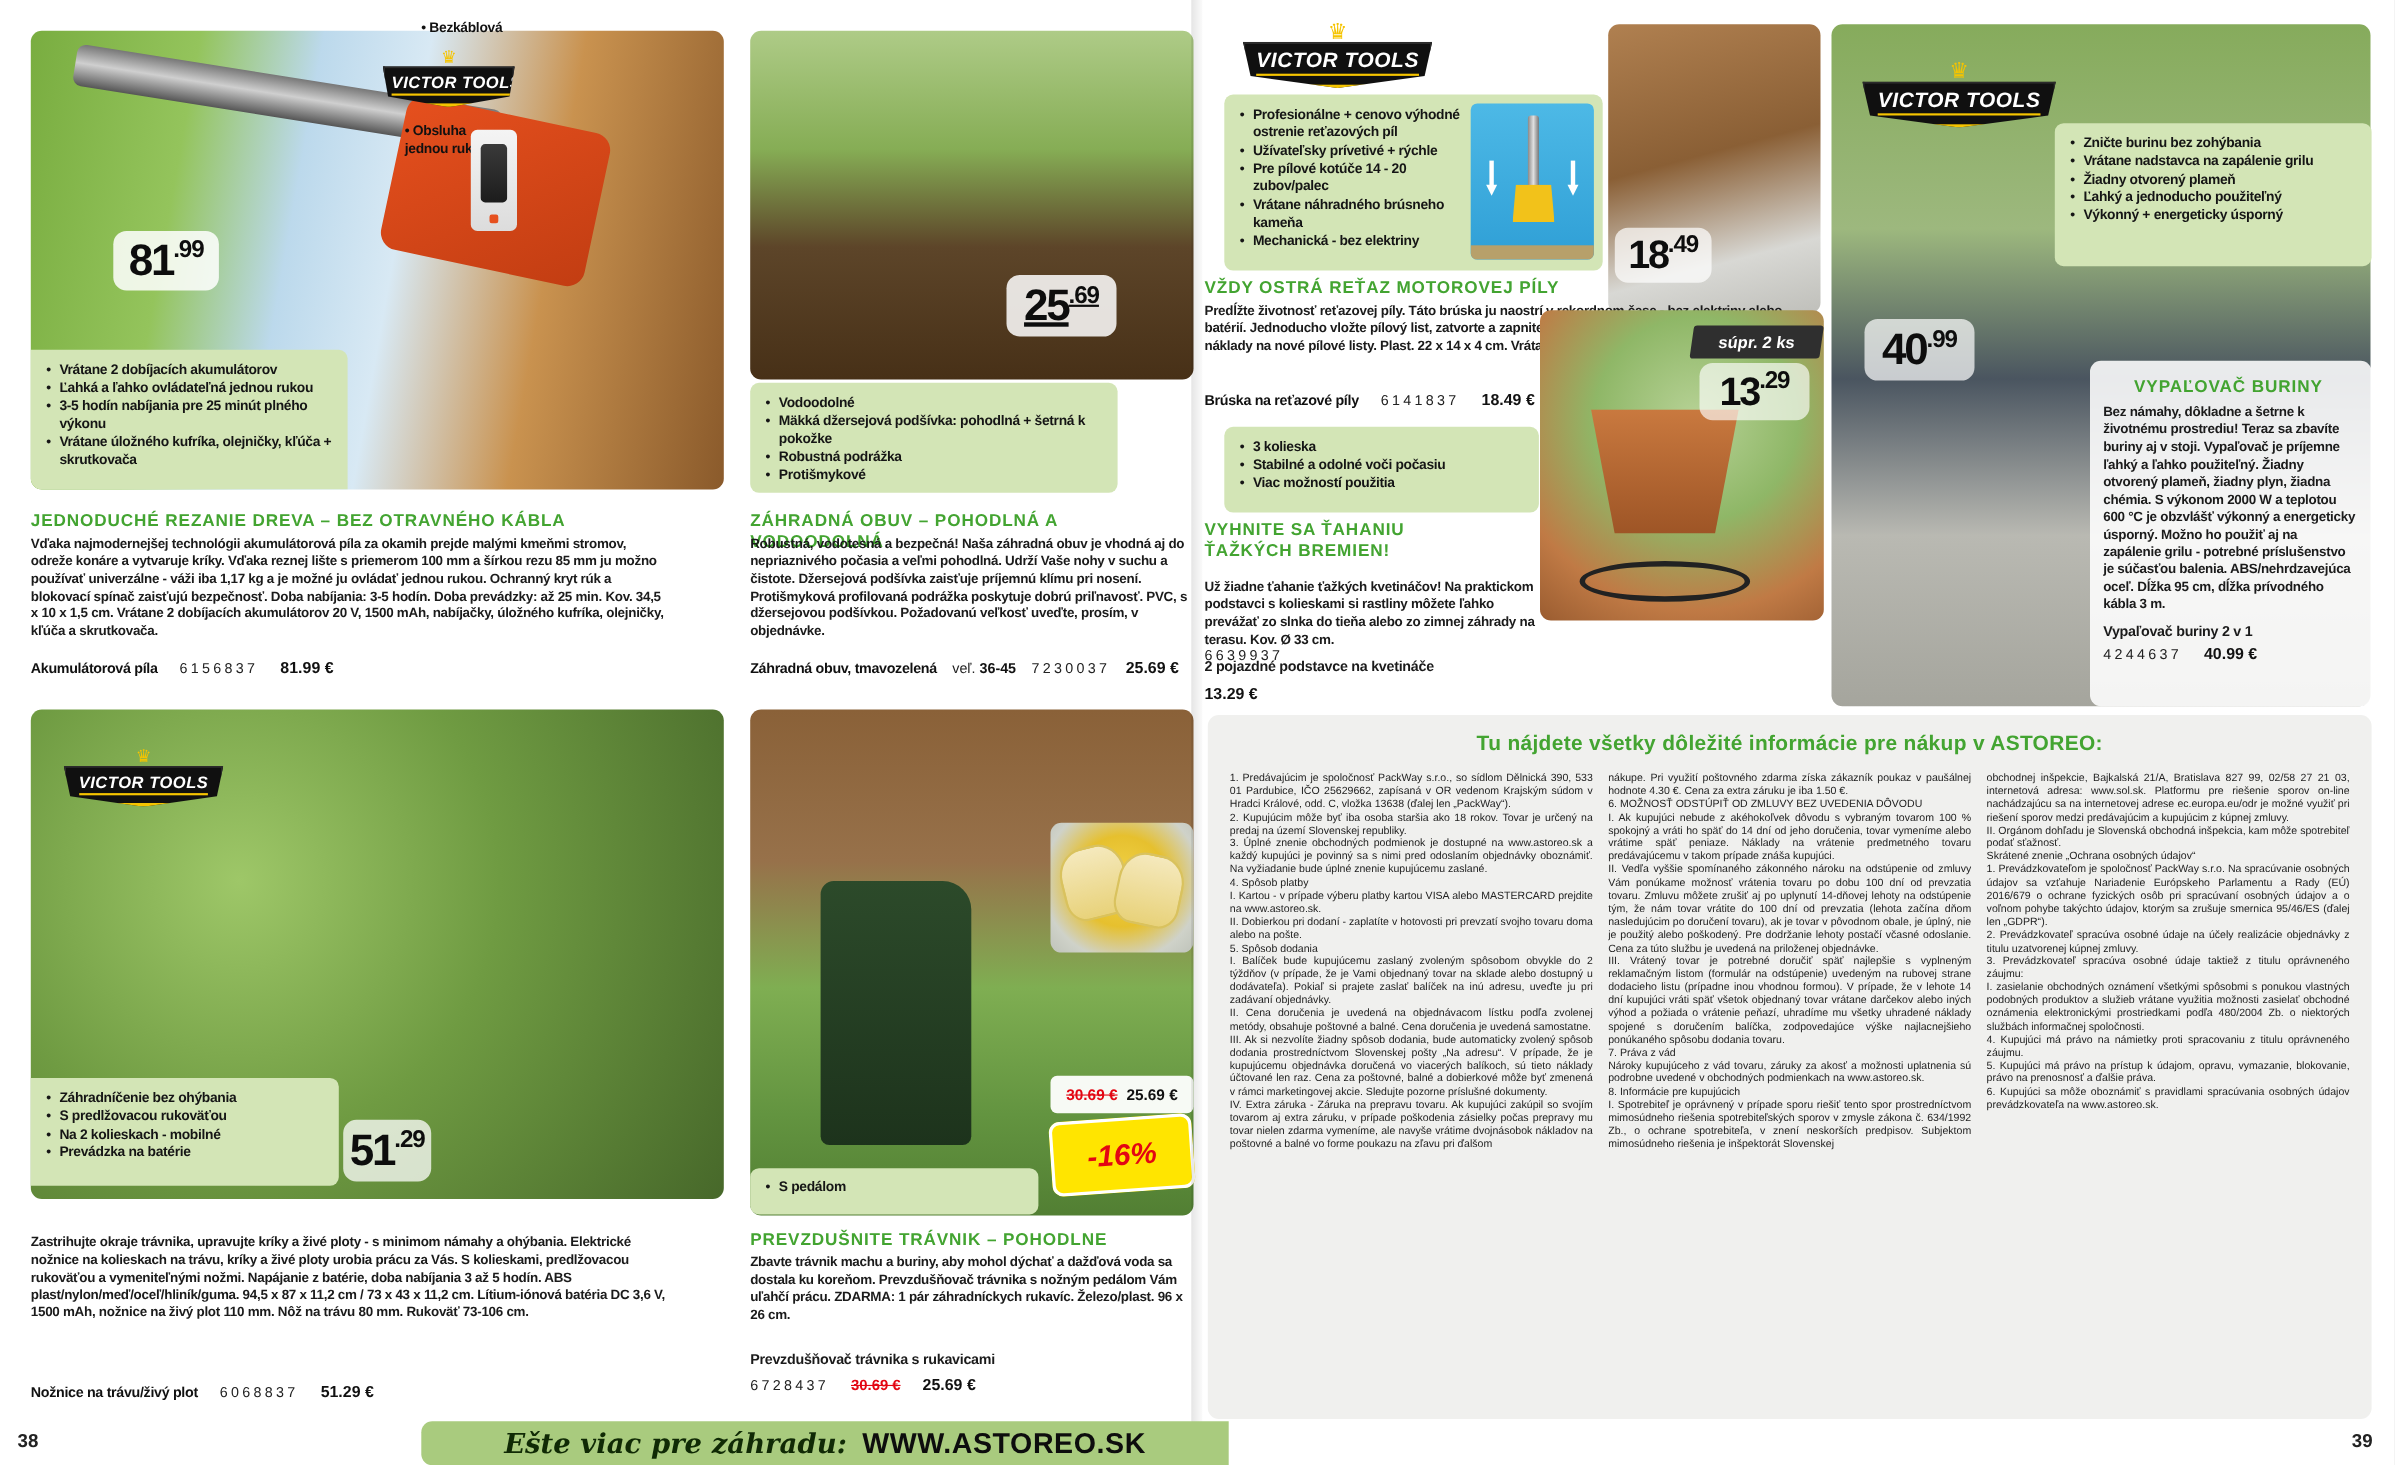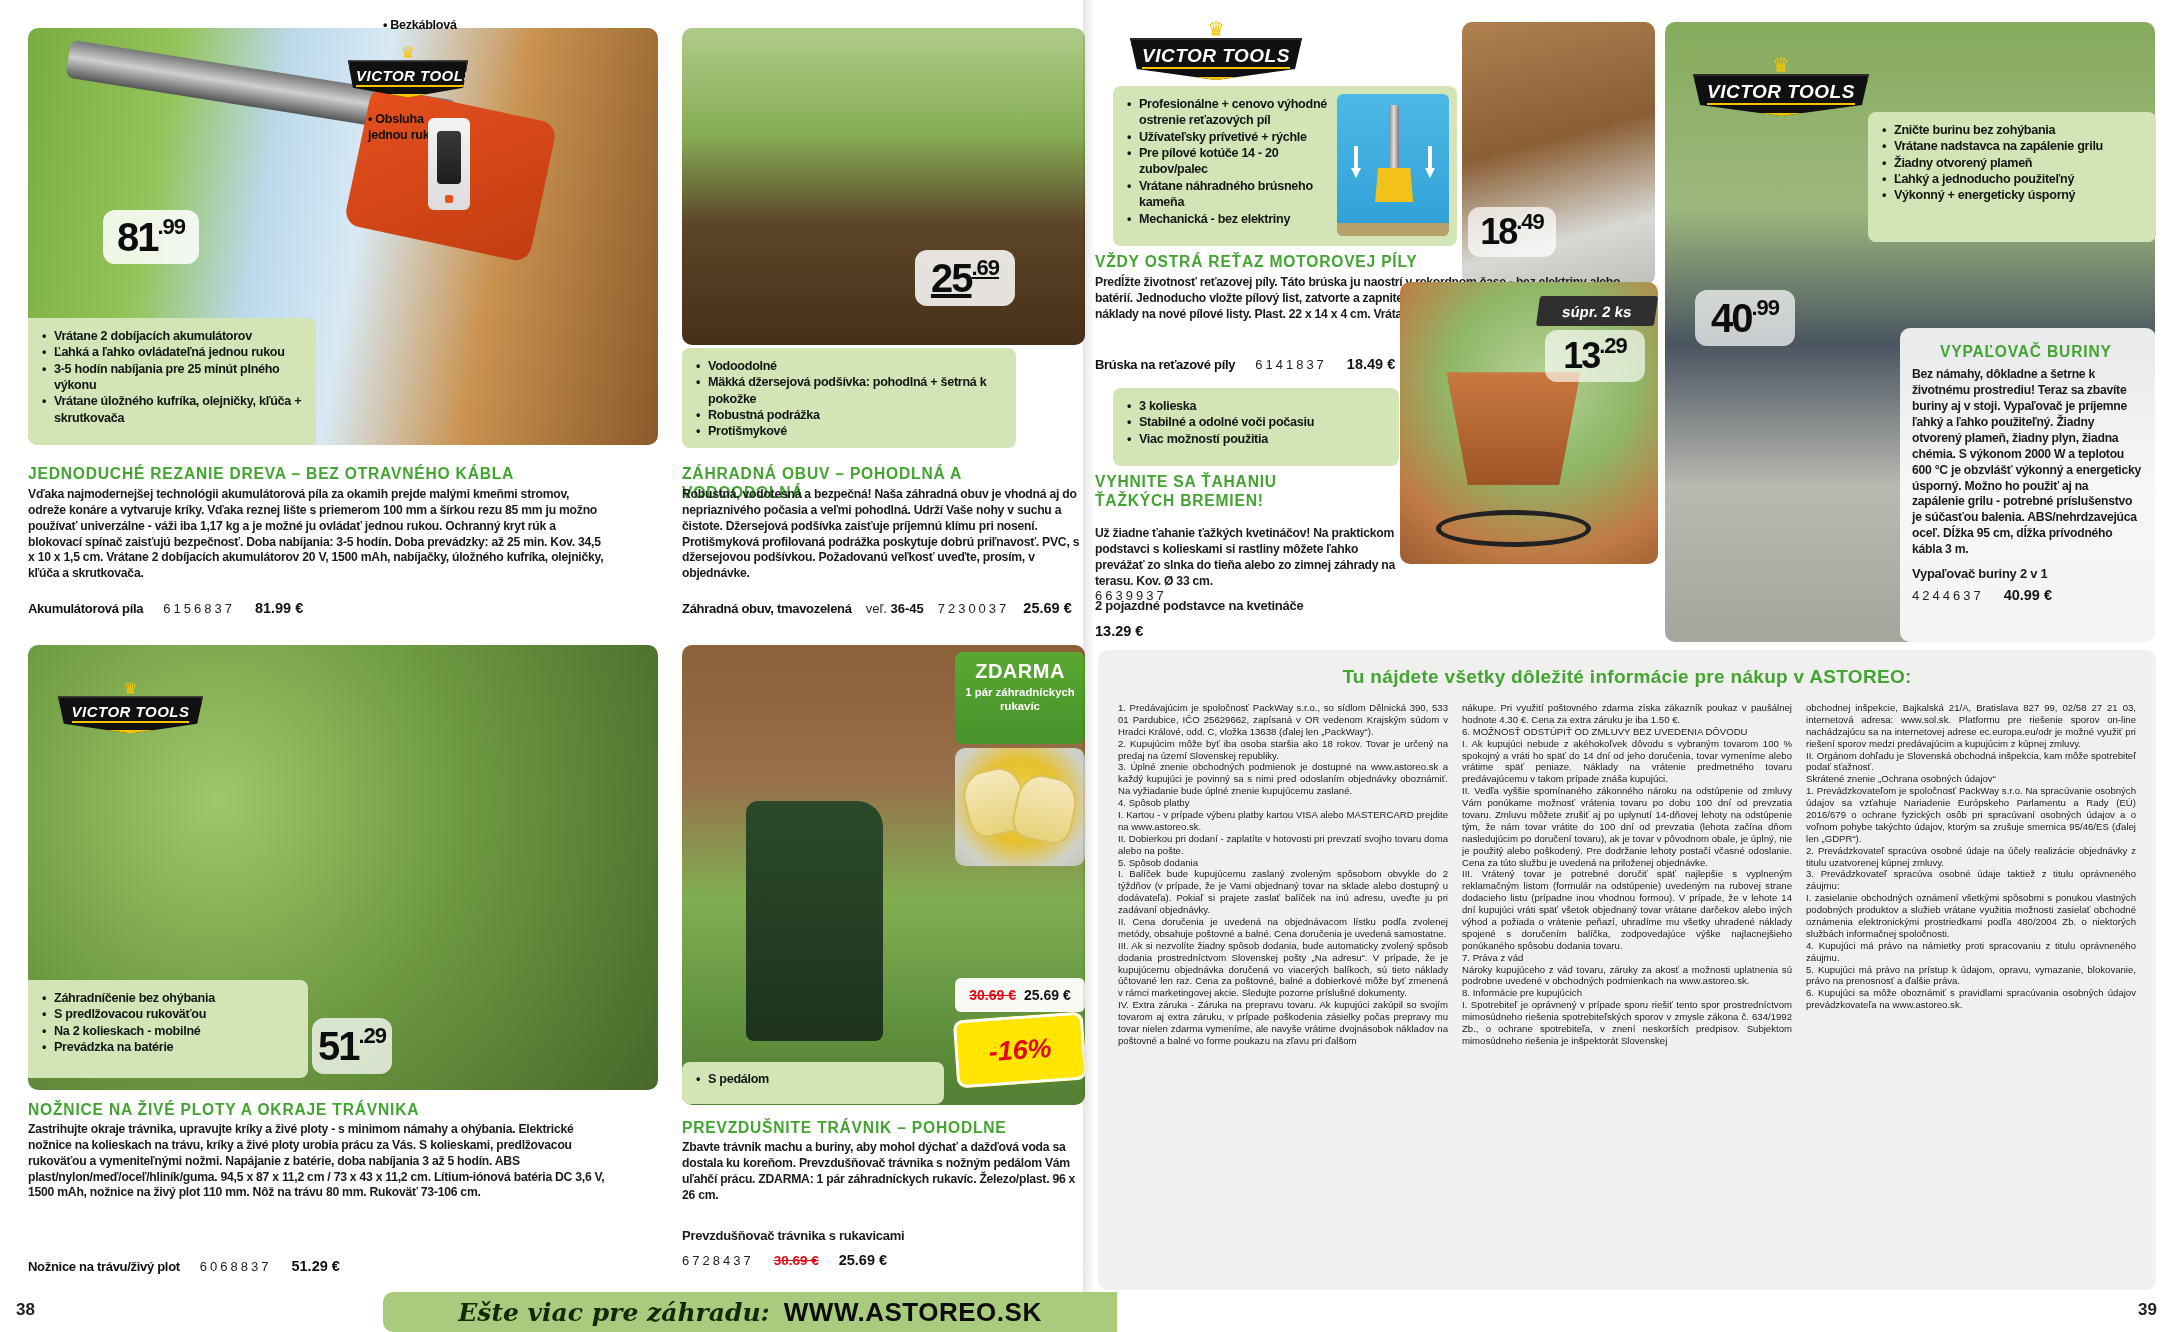--- a/index.html
+++ b/index.html
@@ -155,34 +155,29 @@
       <li>Záhradníčenie bez ohýbania</li>
       <li>S predlžovacou rukoväťou</li>
       <li>Na 2 kolieskach - mobilné</li>
       <li>Prevádzka na batérie</li>
     </ul>
   </div>
   <div class="price-badge" style="left:312px;top:1018px;width:80px;height:56px;background:rgba(255,255,255,0.75);">
     <span class="pm">51</span>
       <span class="ps">.29</span>
   </div>
-  <div class="h-green" style="left:28px;top:1100px;width:600px;">NOŽNICE NA ŽIVÉ PLOTY A OKRAJE TRÁVNIKA</div>
   <div class="body-txt" style="left:28px;top:1122px;width:580px;">Zastrihujte okraje trávnika, upravujte kríky a živé ploty - s minimom námahy a ohýbania. Elektrické nožnice na kolieskach na trávu, kríky a živé ploty urobia prácu za Vás. S kolieskami, predlžovacou rukoväťou a vymeniteľnými nožmi. Napájanie z batérie, doba nabíjania 3 až 5 hodín. ABS plast/nylon/meď/oceľ/hliník/guma. 94,5 x 87 x 11,2 cm / 73 x 43 x 11,2 cm. Lítium-iónová batéria DC 3,6 V, 1500 mAh, nožnice na živý plot 110 mm. Nôž na trávu 80 mm. Rukoväť 73-106 cm.</div>
   <div class="info-line" style="left:28px;top:1258px;">
     <span class="item">Nožnice na trávu/živý plot</span>
     <span class="sku">6068837</span>
     <span class="prc">51.29 €</span>
   </div>
 
   <div class="photo ph-aerator" style="left:682px;top:645px;width:403px;height:460px;">
     <div class="boot"></div>
-  </div>
-  <div class="zdarma" style="left:955px;top:652px;width:130px;height:92px;">
-    <div class="z1">ZDARMA</div>
-    <div class="z2">1 pár záhradníckych rukavíc</div>
   </div>
   <div class="photo ph-gloves" style="left:955px;top:748px;width:130px;height:118px;">
     <div class="glove-a"></div>
       <div class="glove-b"></div>
   </div>
   <div class="strike-box" style="left:955px;top:978px;width:130px;height:34px;">
     <span class="old">30.69 €</span>
     <span>25.69 €</span>
   </div>
   <div class="disc" style="left:955px;top:1016px;width:130px;height:68px;">-16%</div>

